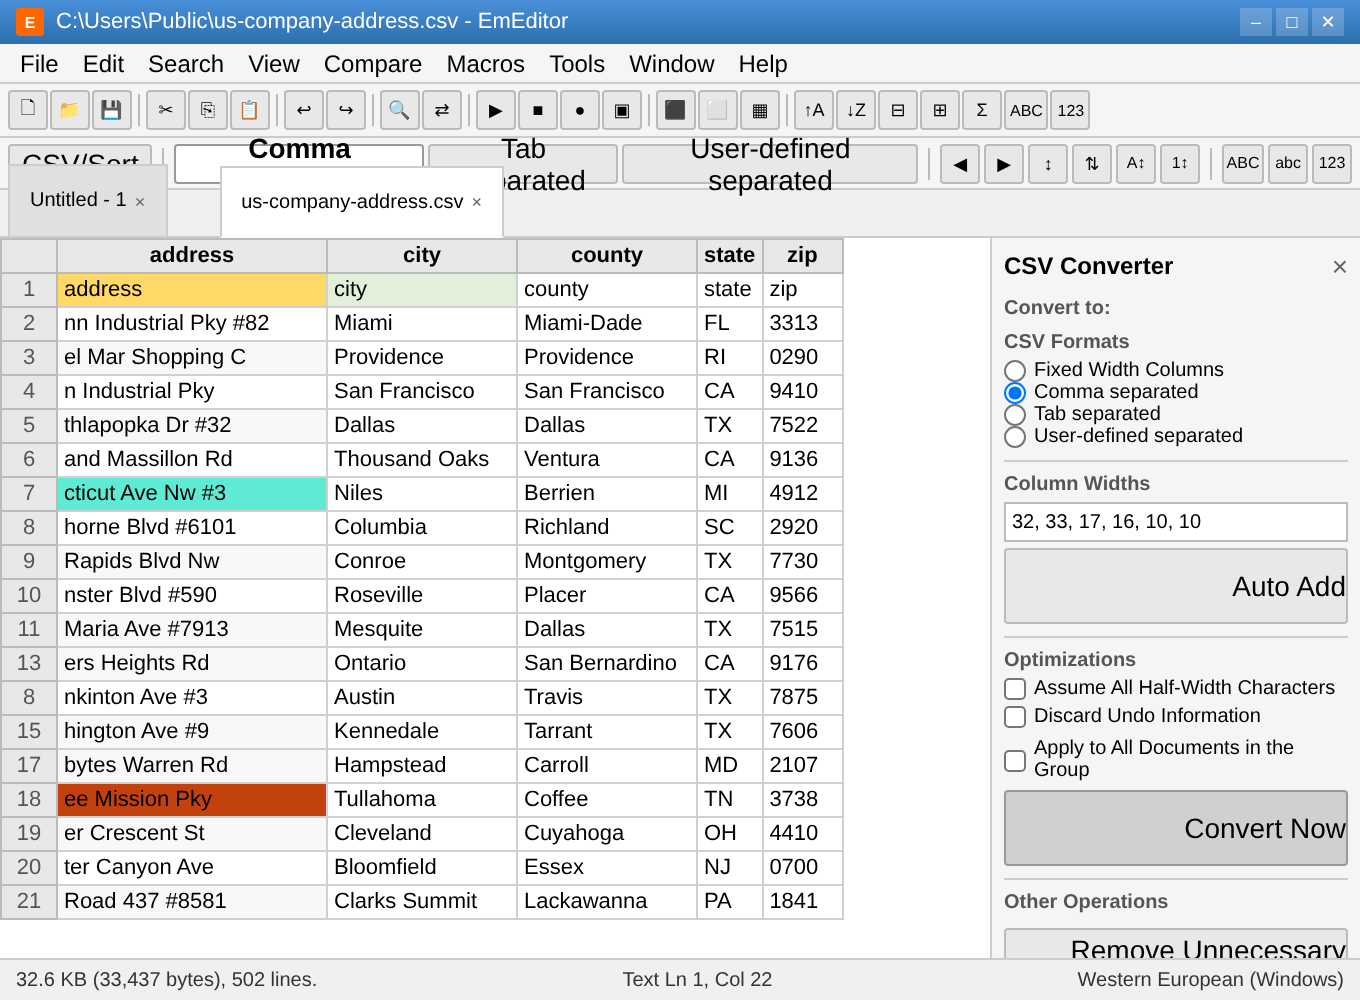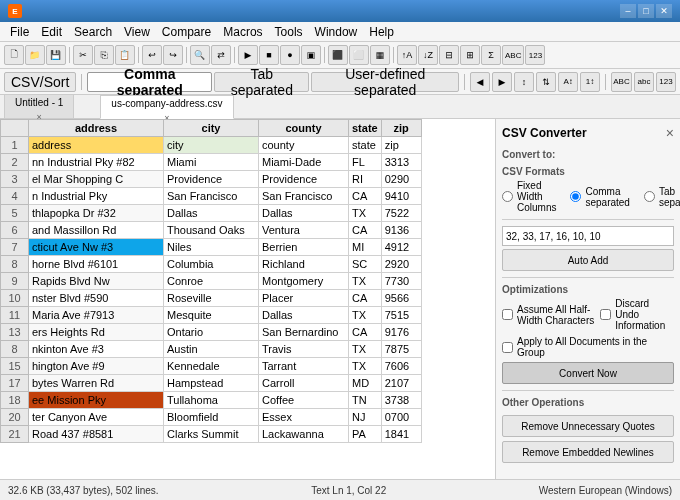--- a/index.html
+++ b/index.html
@@ -56,32 +56,31 @@
     
     .tab-bar {
       background: #f0f0f0;
       border-bottom: 1px solid #ccc;
       display: flex;
       align-items: flex-end;
       padding: 0 4px;
       height: 24px;
     }
     .tab {
-      height: 24px;
+      height: 36px;
       padding: 2px 10px;
       border: 1px solid #ccc;
       border-bottom: none;
       background: #e0e0e0;
       font-size: 10px;
       cursor: pointer;
       display: flex;
       align-items: center;
       gap: 4px;
       margin-right: 2px;
-      flex-direction: column;
     }
     .tab.active { background: #fff; border-bottom: 1px solid #fff; margin-bottom: -1px; margin-left: 24px; }
     .tab-close { font-size: 9px; color: #666; }
 
     
     .content-area {
       display: flex;
       height: calc(500px - 22px - 20px - 26px - 26px - 24px - 22px);
     }
 
@@ -146,32 +145,33 @@
     }
     .panel-header {
       display: flex;
       justify-content: space-between;
       align-items: center;
       margin-bottom: 8px;
     }
     .panel-title { font-size: 12px; font-weight: bold; }
     .panel-close { cursor: pointer; font-size: 14px; color: #666; }
     .section-label { font-size: 10px; color: #555; margin-bottom: 3px; margin-top: 6px; font-weight: bold; }
-    .radio-group { display: flex; gap: 14px; }
+    .radio-group { display: flex; flex-direction: column; gap: 0; }
     .radio-item { display: flex; align-items: center; gap: 4px; font-size: 10px; cursor: pointer; }
     .radio-item input[type=radio] { width: 11px; height: 11px; }
     .panel-btn {
       width: 100%;
-      height: 22px;
+      height: 38px;
       background: #e8e8e8;
       border: 1px solid #bbb;
       border-radius: 2px;
-      font-size: 10px;
+      font-size: 14px;
       cursor: pointer;
       margin-top: 4px;
+      text-align: right;
     }
     .convert-btn {
       background: #d0d0d0;
       border: 1px solid #999;
     }
     .checkbox-item { display: flex; align-items: center; gap: 4px; font-size: 10px; }
     .checkbox-item input { width: 11px; height: 11px; }
     .divider { height: 1px; background: #ccc; margin: 6px 0; }
     .col-widths-row { display: flex; align-items: center; gap: 4px; }
     .col-widths-input { flex: 1; height: 20px; border: 1px solid #bbb; font-size: 10px; padding: 1px 3px; }
@@ -221,20 +221,21 @@
     .col-zip { width: 40px; }
   </style>
 </head>
 <body>
 
 <div class="title-bar">
   <div class="title-bar-left">
     <div class="title-bar-icon">
         <span>E</span>
       </div>
+    <span>C:\Users\Public\us-company-address.csv - EmEditor</span>
   </div>
   <div class="title-bar-controls">
     <button class="title-btn">–</button>
     <button class="title-btn">□</button>
     <button class="title-btn close">✕</button>
   </div>
 </div>
 
 <div class="menu-bar">
   <span class="menu-item">File</span>
@@ -394,21 +395,21 @@
             <tr>
     <td class="row-header">6</td>
     <td style="background:white">and Massillon Rd</td>
     <td style="background:white">Thousand Oaks</td>
     <td>Ventura</td>
     <td>CA</td>
     <td>9136</td>
   </tr>
             <tr>
     <td class="row-header">7</td>
-    <td style="background:#0ea5e9">cticut Ave Nw #3</td>
+    <td style="background:#5eead4">cticut Ave Nw #3</td>
     <td style="background:white">Niles</td>
     <td>Berrien</td>
     <td>MI</td>
     <td>4912</td>
   </tr>
             <tr>
     <td class="row-header">8</td>
     <td style="background:white">horne Blvd #6101</td>
     <td style="background:white">Columbia</td>
     <td>Richland</td>
@@ -473,20 +474,28 @@
   </tr>
             <tr>
     <td class="row-header">18</td>
     <td style="background:#c2410c">ee Mission Pky</td>
     <td style="background:white">Tullahoma</td>
     <td>Coffee</td>
     <td>TN</td>
     <td>3738</td>
   </tr>
             <tr>
+    <td class="row-header">19</td>
+    <td style="background:#f8f8f8">er Crescent St</td>
+    <td style="background:white">Cleveland</td>
+    <td>Cuyahoga</td>
+    <td>OH</td>
+    <td>4410</td>
+  </tr>
+            <tr>
     <td class="row-header">20</td>
     <td style="background:white">ter Canyon Ave</td>
     <td style="background:white">Bloomfield</td>
     <td>Essex</td>
     <td>NJ</td>
     <td>0700</td>
   </tr>
             <tr>
     <td class="row-header">21</td>
     <td style="background:#f8f8f8">Road 437 #8581</td>
@@ -523,29 +532,30 @@
           <span>Tab separated</span>
       </label>
       <label class="radio-item">
         <input type="radio" name="csvformat" style=""> 
           <span>User-defined separated</span>
       </label>
     </div>
 
     <div class="divider"></div>
 
+    <div class="section-label">Column Widths</div>
     <div class="col-widths-row">
       <input type="text" class="col-widths-input" value="32, 33, 17, 16, 10, 10" style="">
     </div>
     <button class="panel-btn" style="margin-top:3px;">Auto Add</button>
 
     <div class="divider"></div>
 
     <div class="section-label">Optimizations</div>
-    <div style="display:flex;flex-direction:row;gap:3px;">
+    <div style="display:flex;flex-direction:column;gap:3px;">
       <label class="checkbox-item">
         <input type="checkbox" style=""> 
           <span>Assume All Half-Width Characters</span>
       </label>
       <label class="checkbox-item">
         <input type="checkbox" style=""> 
           <span>Discard Undo Information</span>
       </label>
     </div>
 

